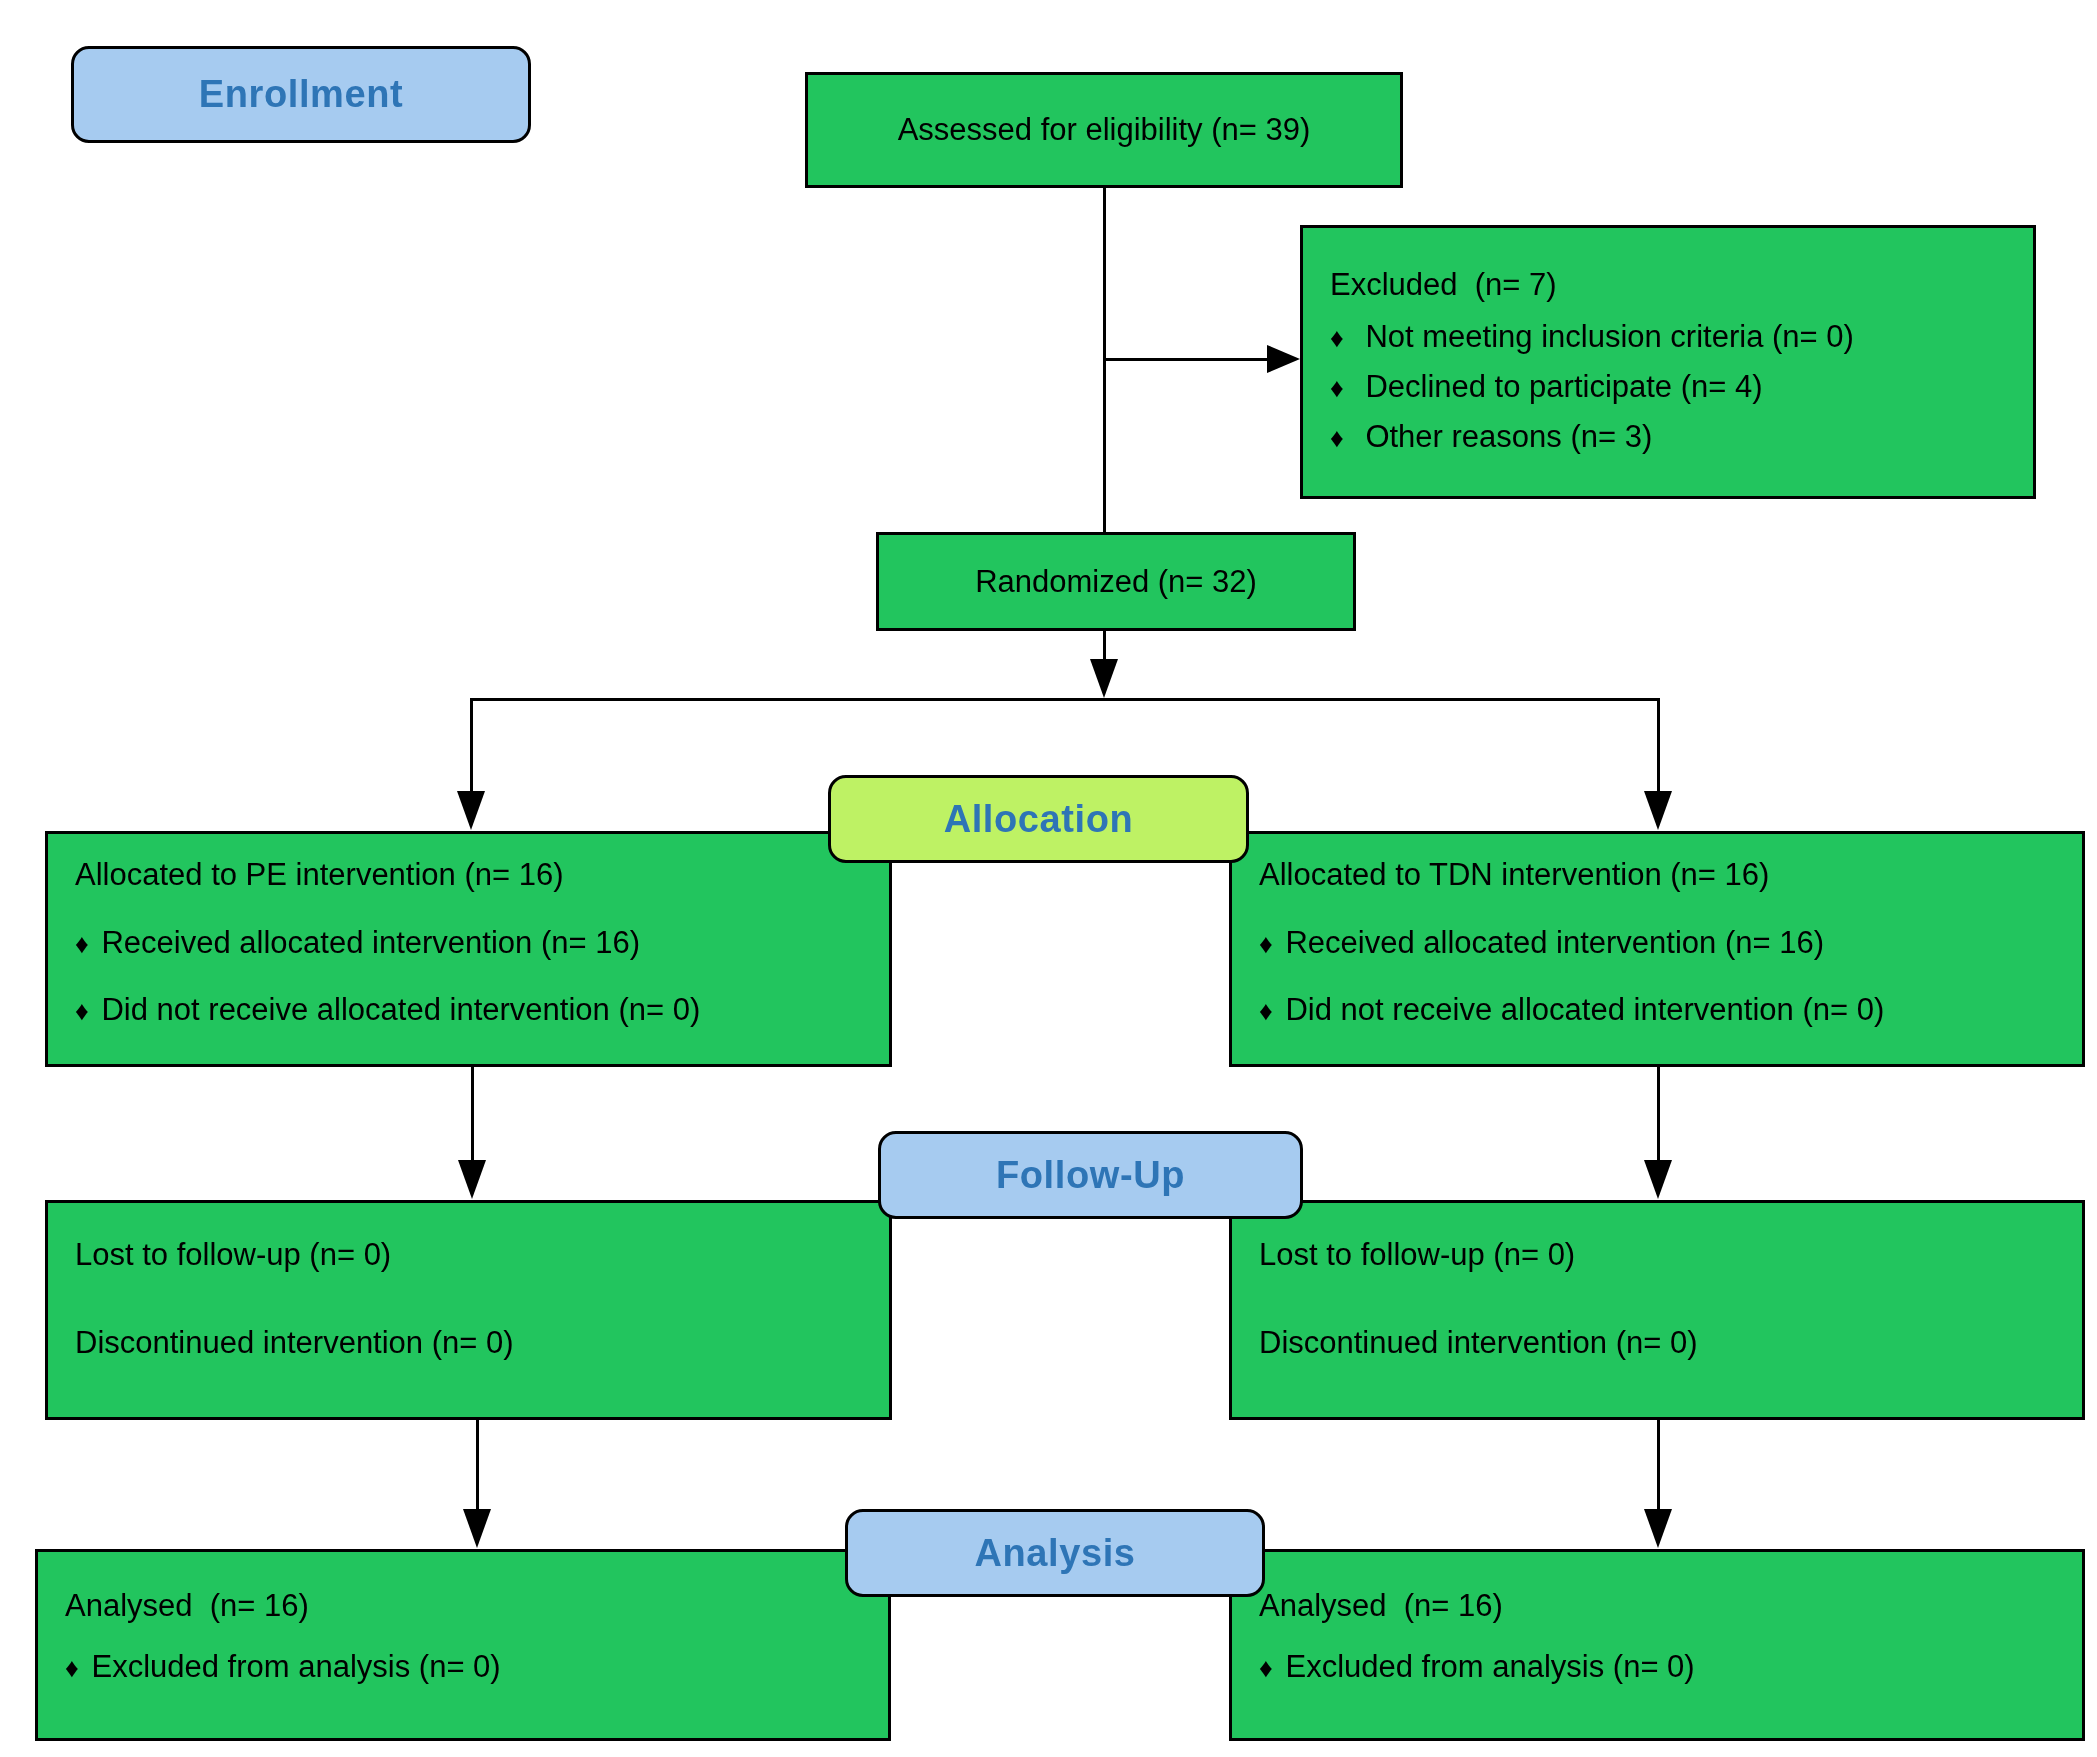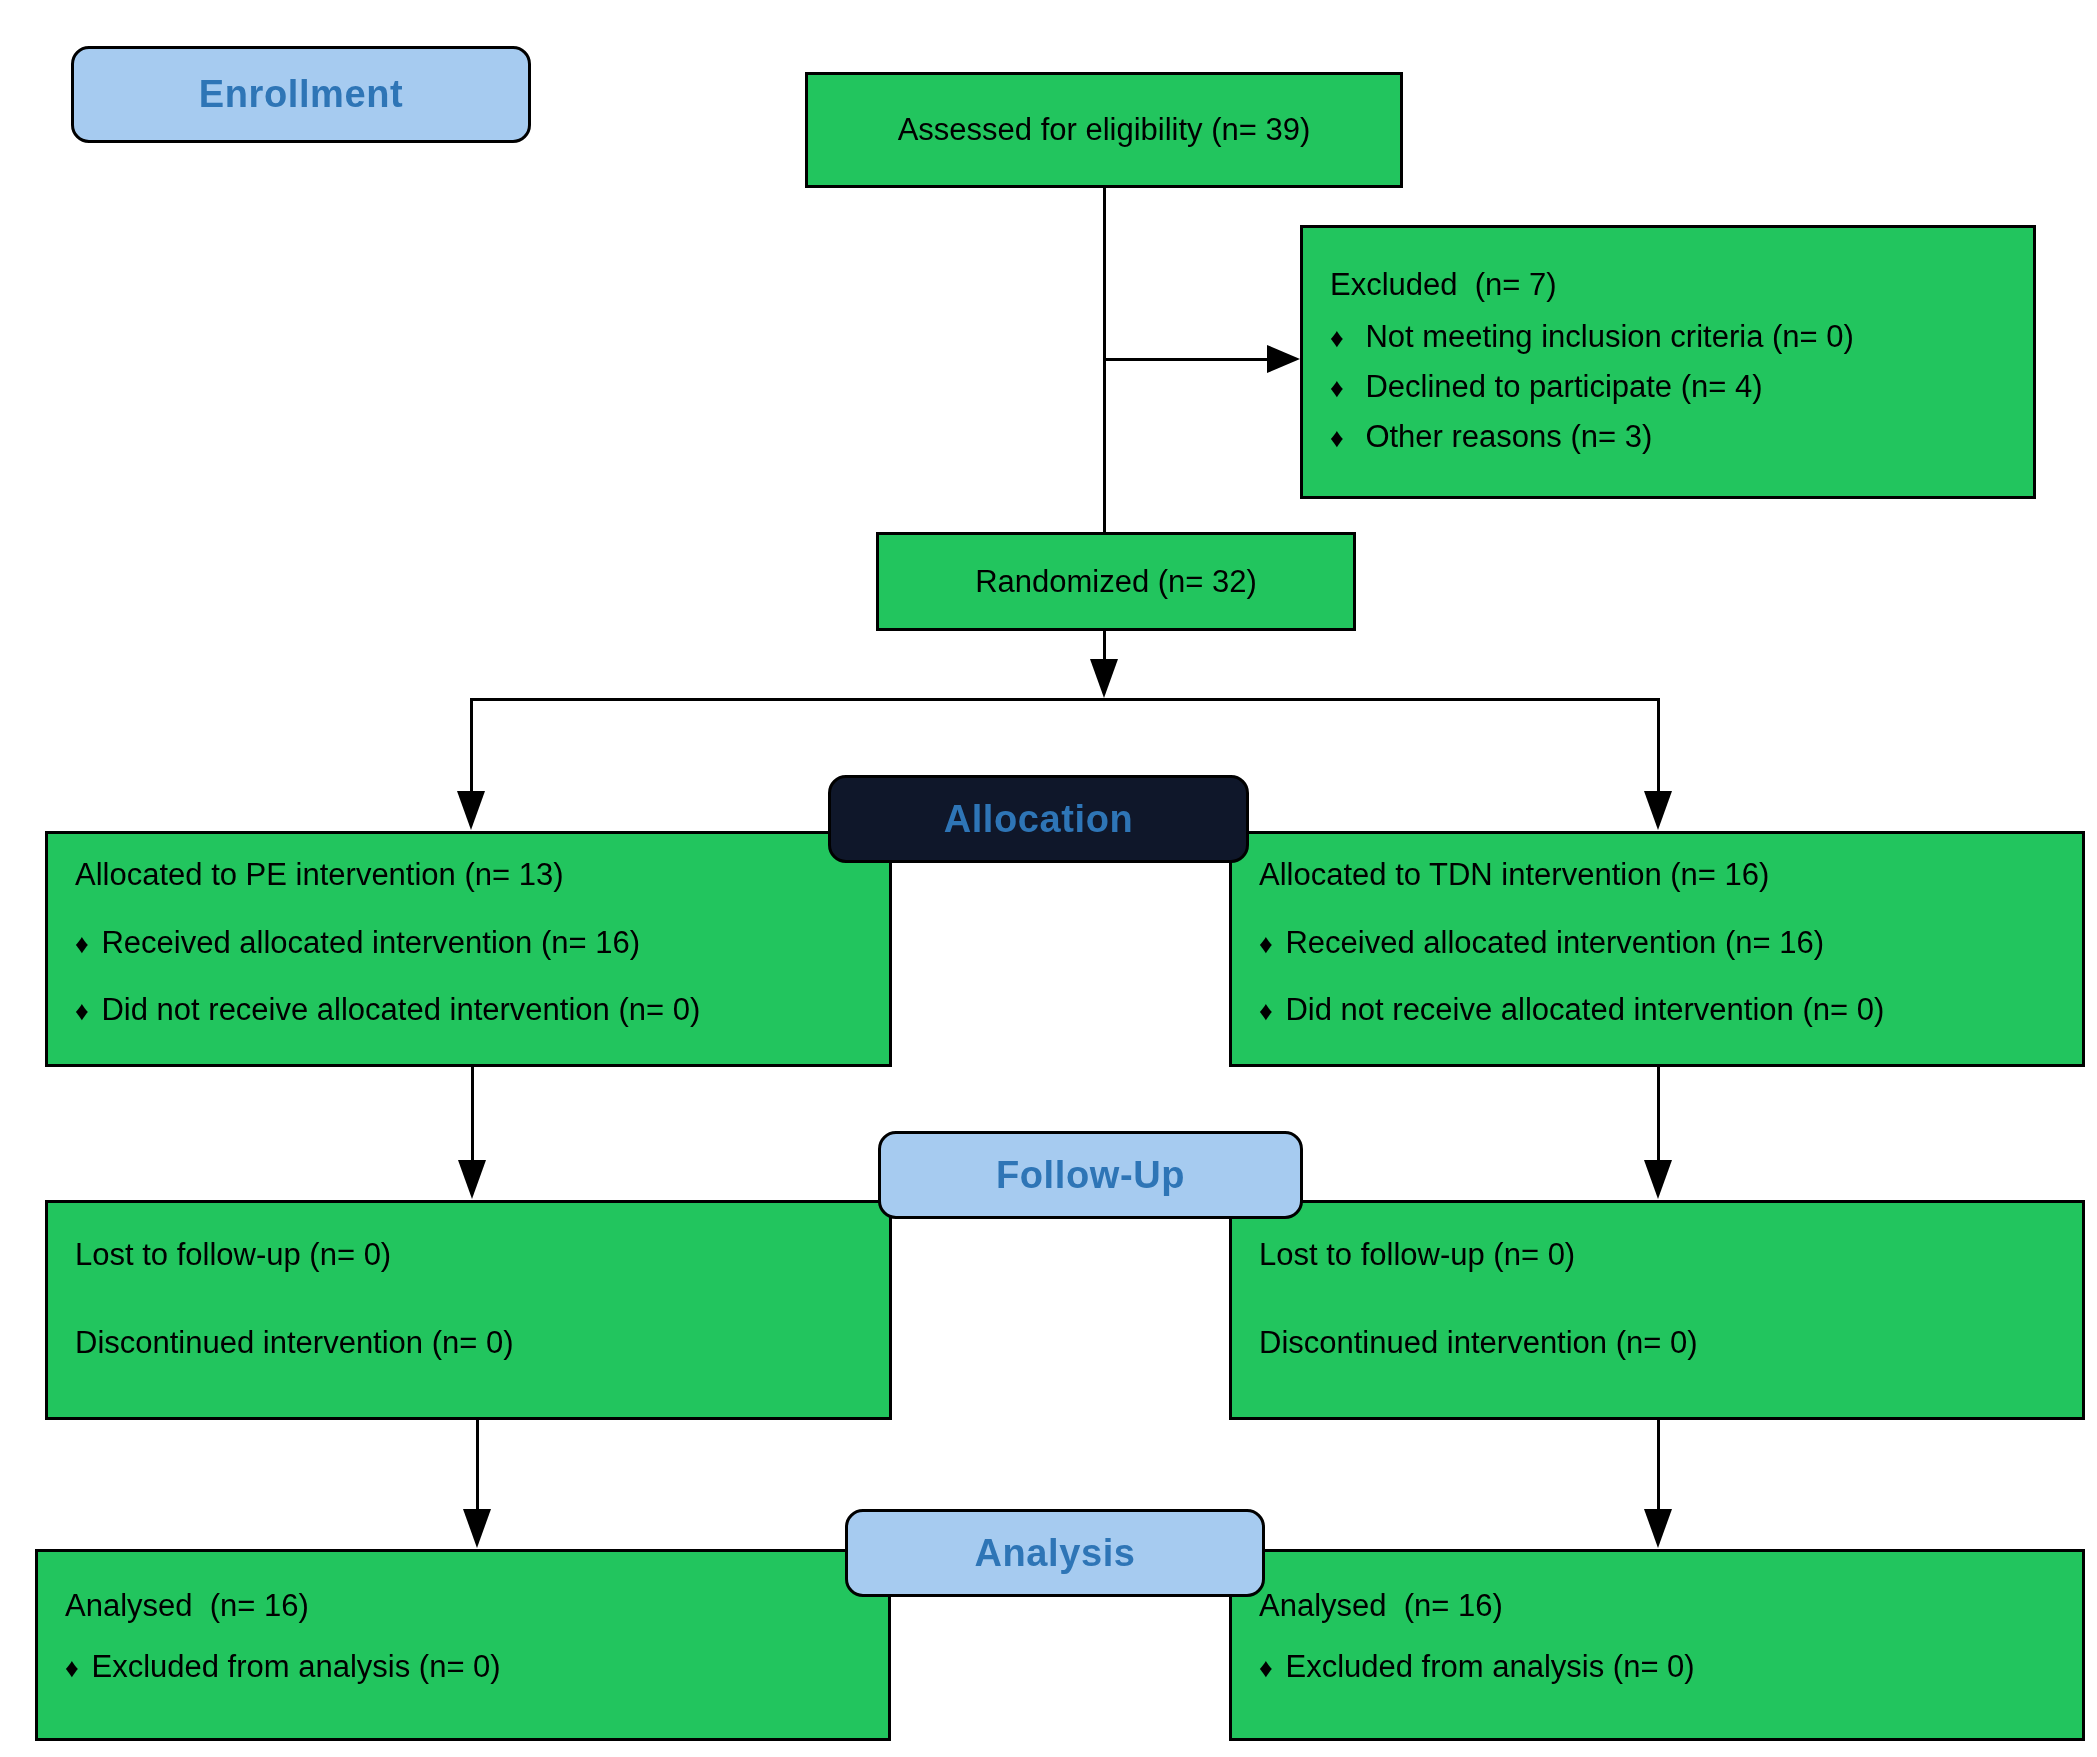--- a/index.html
+++ b/index.html
@@ -68,21 +68,21 @@
 
   <div class="vline" style="left:476px;top:1420px;width:3.2px;height:90px;"></div>
   <div class="arrow-down" style="left:463px;top:1509px;"></div>
   <div class="vline" style="left:1657px;top:1420px;width:3.2px;height:90px;"></div>
   <div class="arrow-down" style="left:1644px;top:1509px;"></div>
 
   <div class="stage-header" style="left: 71px; top: 46px; width: 460px; height: 97px; background: rgb(166, 203, 240); color: rgb(46, 117, 182);">
     <span>Enrollment</span>
   </div>
 
-  <div class="stage-header" style="left: 828px; top: 775px; width: 421px; height: 88px; background: #0f172a; color: rgb(46, 117, 182);">
+  <div class="stage-header" style="left: 828px; top: 775px; width: 421px; height: 88px; background: #bef264; color: rgb(46, 117, 182);">
     <span>Allocation</span>
   </div>
 
   <div class="stage-header" style="left: 878px; top: 1131px; width: 425px; height: 88px; background: rgb(166, 203, 240); color: rgb(46, 117, 182);">
     <span>Follow-Up</span>
   </div>
 
   <div class="stage-header" style="left: 845px; top: 1509px; width: 420px; height: 88px; background: rgb(166, 203, 240); color: rgb(46, 117, 182);">
     <span>Analysis</span>
   </div>
@@ -110,21 +110,21 @@
       </div>
     </div>
   </div>
 
   <div class="box center-box" style="left:876px;top:532px;width:480px;height:99px;">
     <span class="txt">Randomized (n= 32)</span>
   </div>
 
   <div class="box" style="left:45px;top:831px;width:847px;height:236px;">
     <div class="pad">
-      <div class="txt alloc-title">Allocated to PE intervention (n= 13)</div>
+      <div class="txt alloc-title">Allocated to PE intervention (n= 16)</div>
       <div class="alloc-items">
         <div class="txt bullet-line bl-gap-narrow">
           <span class="bullet">♦</span>
           <span>Received allocated intervention (n= 16)</span>
         </div>
         <div class="txt bullet-line bl-gap-narrow">
           <span class="bullet">♦</span>
           <span>Did not receive allocated intervention (n= 0)</span>
         </div>
       </div>

